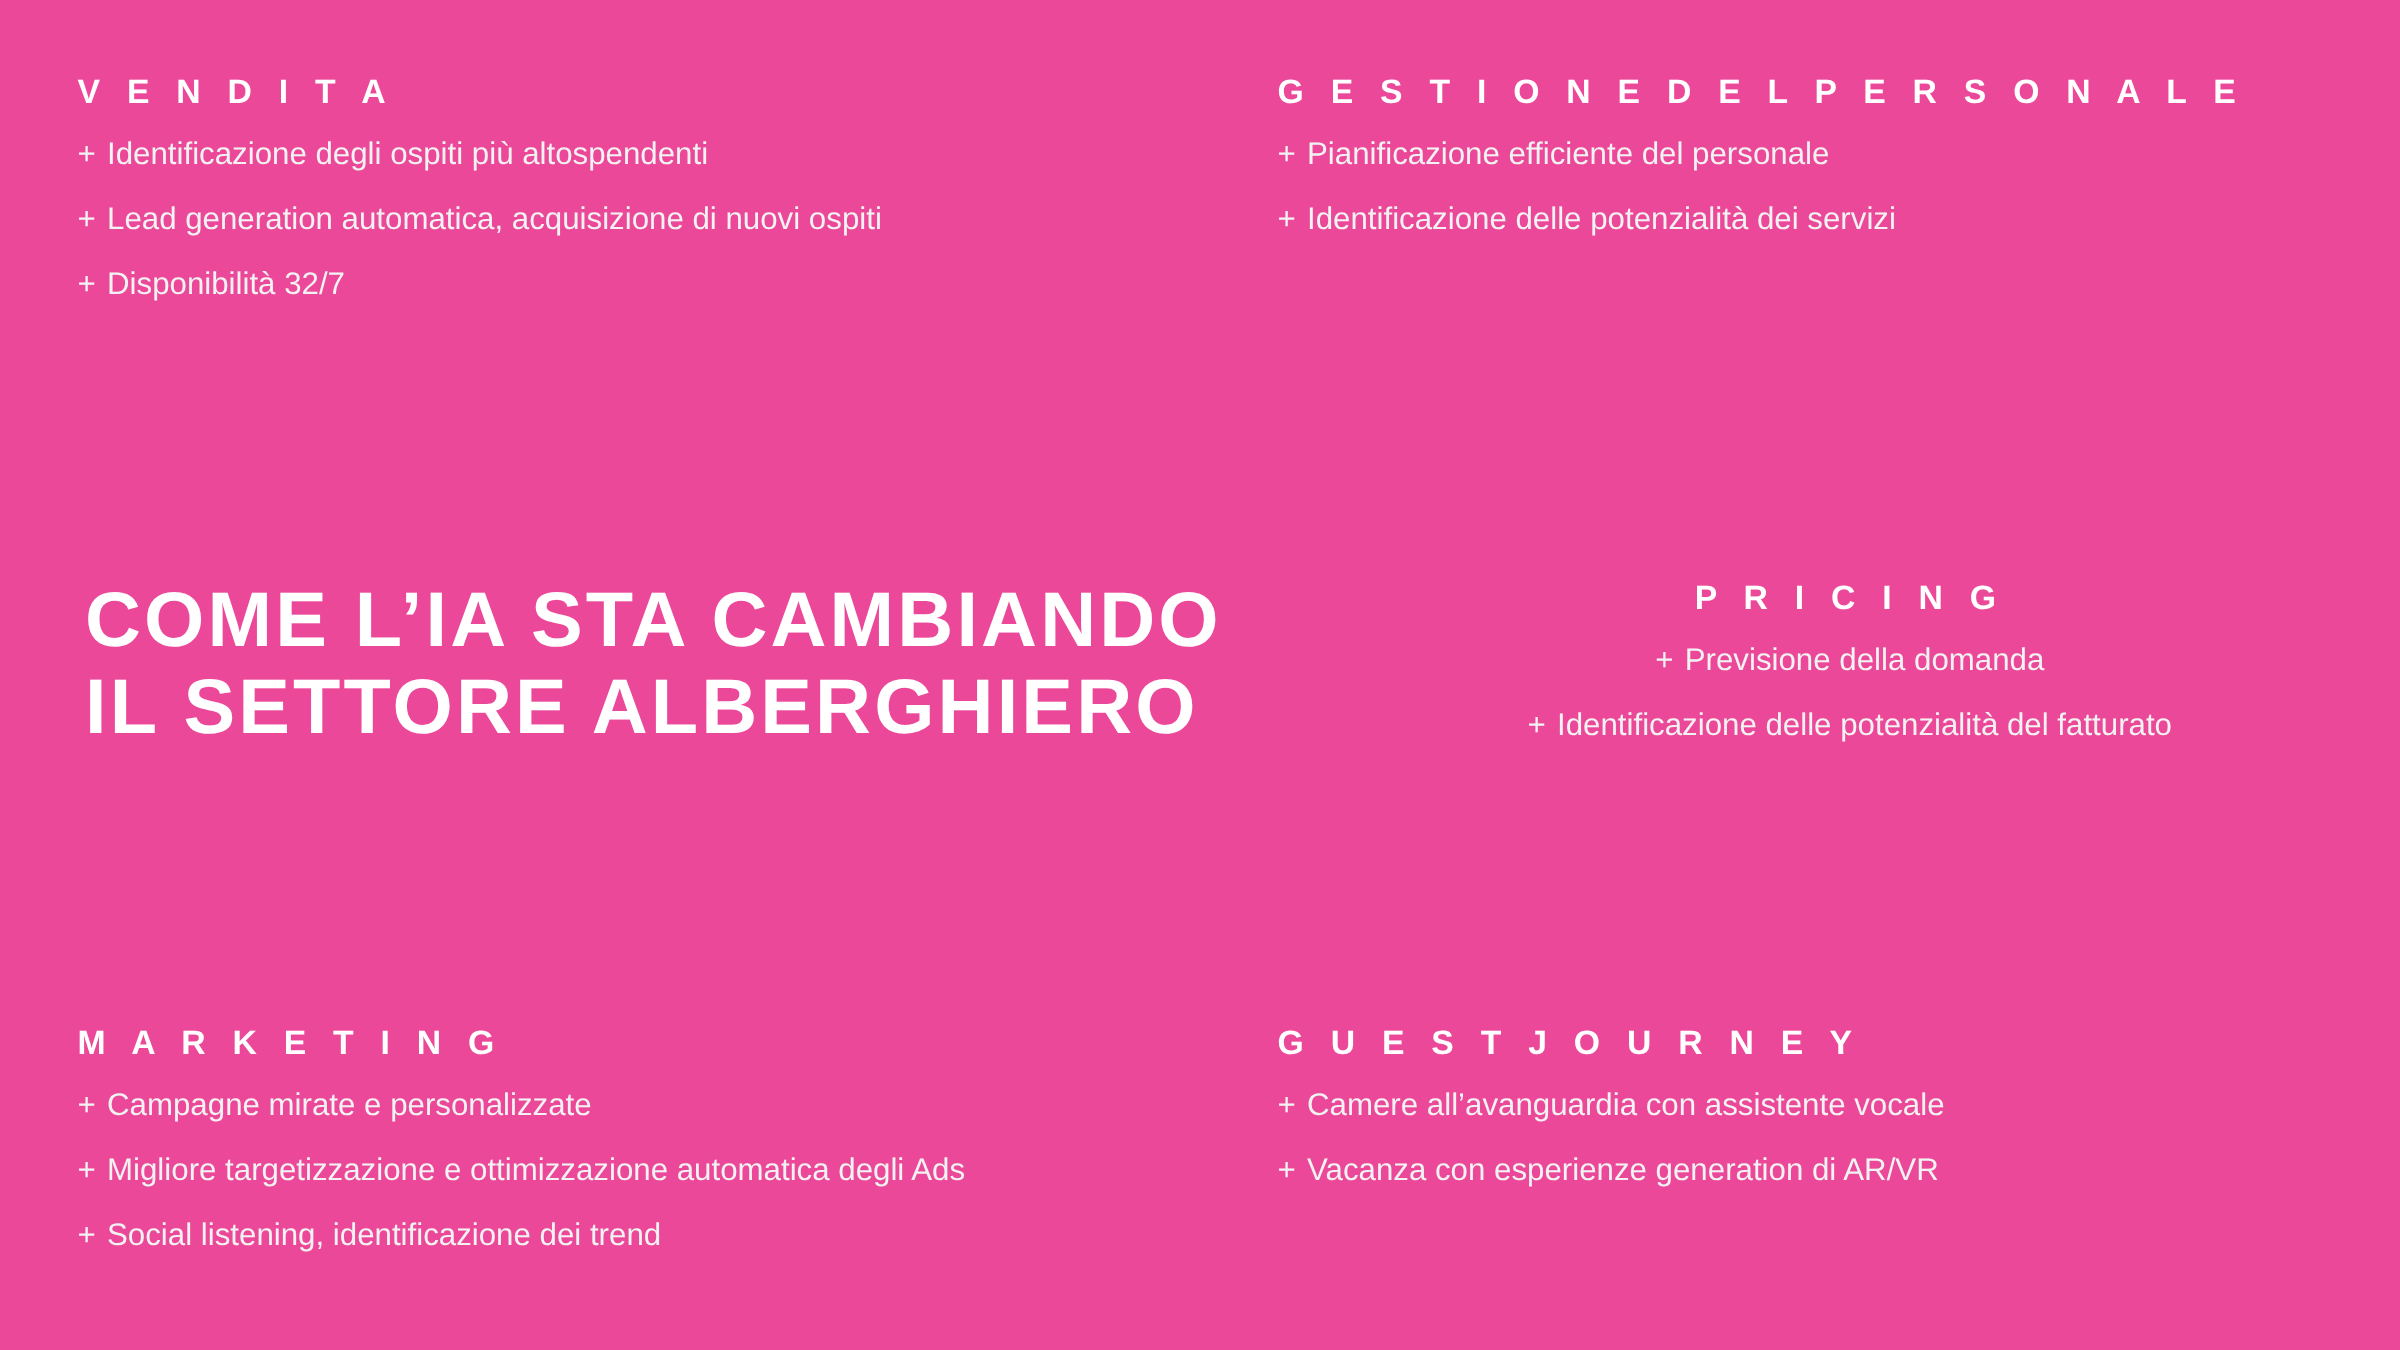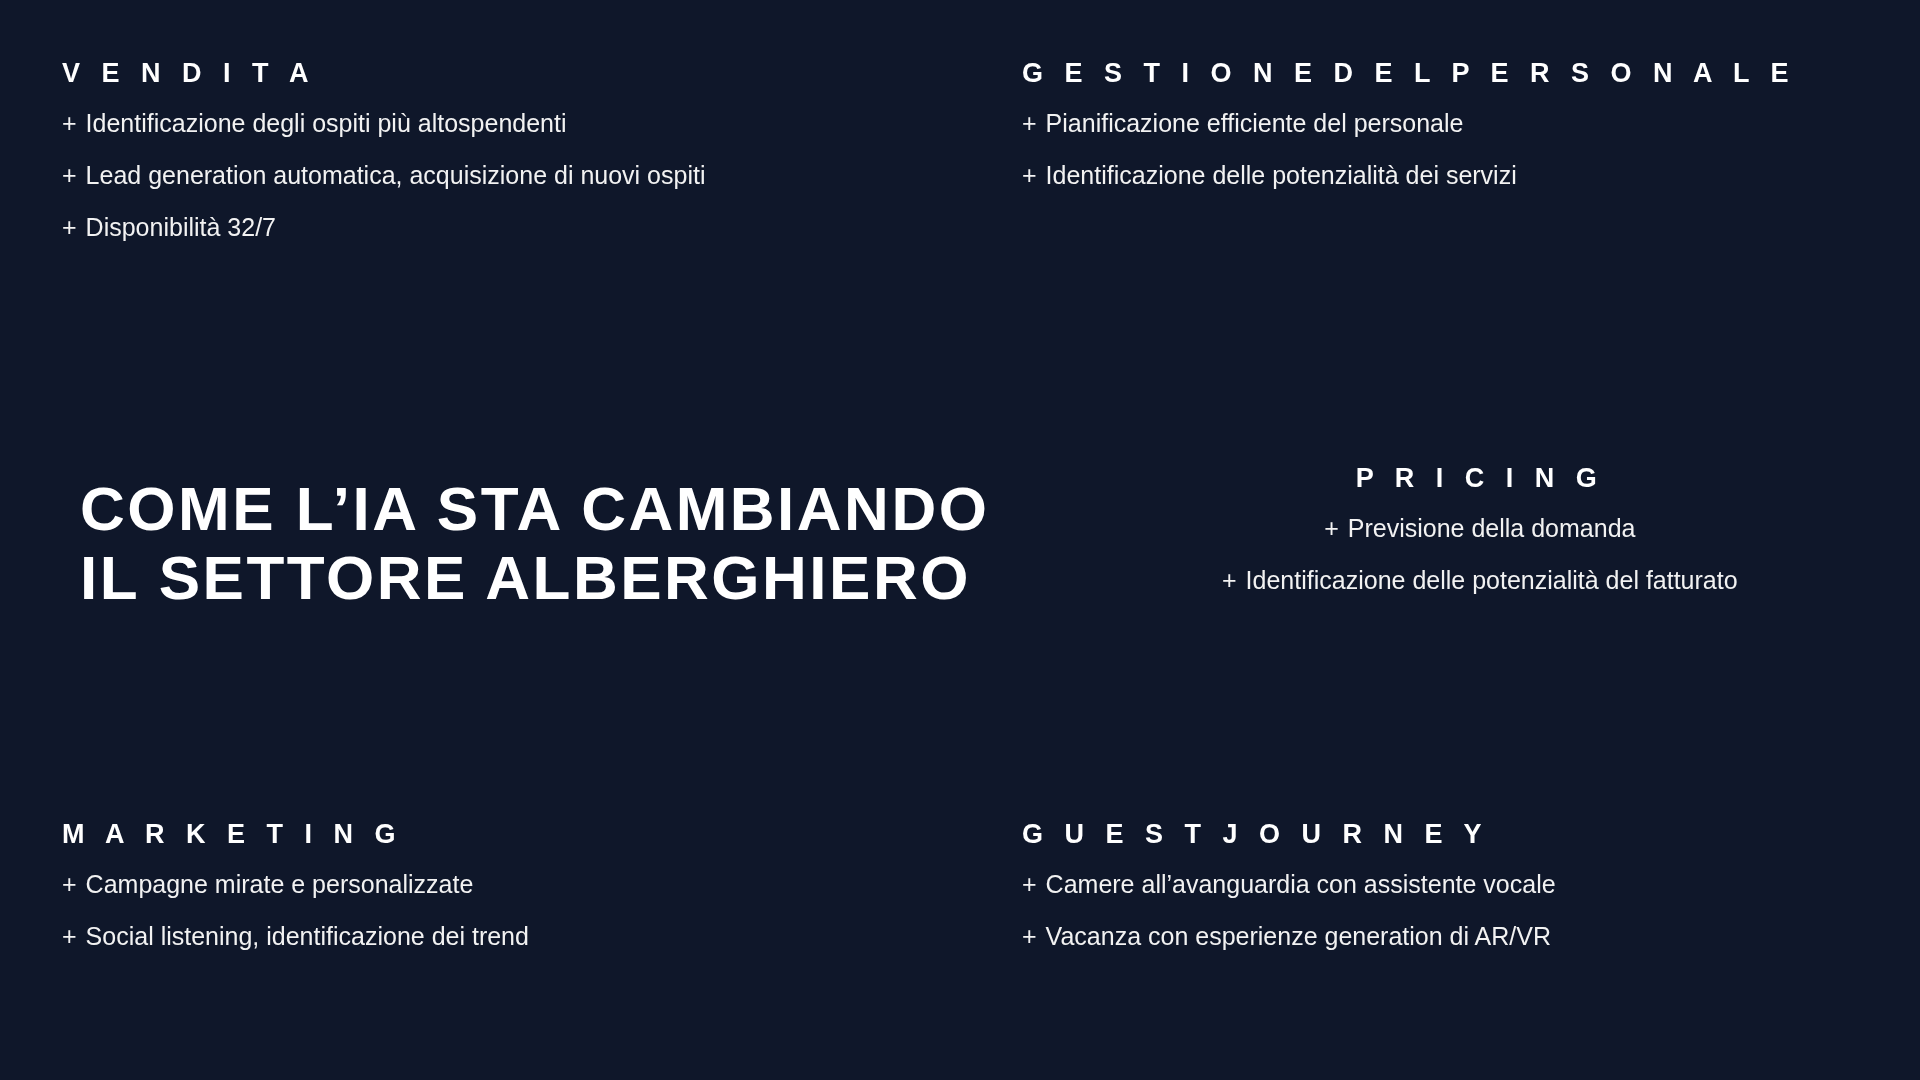--- a/index.html
+++ b/index.html
@@ -12,21 +12,21 @@
     height: 1080px;
     overflow: hidden;
     font-family: "Liberation Sans", sans-serif;
     color: #ffffff;
     position: relative;
   }
 
   .slide {
     position: absolute;
     inset: 0;
-    background: #0f172a;
+    background: #ec4899;
     text-decoration: underline;
   }
 
   .block {
     position: absolute;
   }
 
   .block-title {
     font-family: "Liberation Sans", sans-serif;
     font-weight: 700;
@@ -59,21 +59,21 @@
 
   .headline {
     position: absolute;
     left: 68px;
     top: 462px;
     font-weight: 700;
     font-size: 62px;
     line-height: 1.12;
     letter-spacing: 2.5px;
     color: #ffffff;
-    margin: 12px;
+    margin: 0;
     text-transform: uppercase;
   }
   .headline .line { display: block; white-space: nowrap; }
 </style>
 </head>
 <body>
 
 <div class="slide">
 
   <div class="block" id="block-vendita">
@@ -91,20 +91,21 @@
 
   <div class="block" id="block-pricing">
     <h2 class="block-title">P R I C I N G</h2>
     <p class="bullet"><span class="plus">+</span><span>Previsione della domanda</span></p>
     <p class="bullet"><span class="plus">+</span><span>Identificazione delle potenzialità del fatturato</span></p>
   </div>
 
   <div class="block" id="block-marketing">
     <h2 class="block-title">M A R K E T I N G</h2>
     <p class="bullet"><span class="plus">+</span><span>Campagne mirate e personalizzate</span></p>
+    <p class="bullet"><span class="plus">+</span><span>Migliore targetizzazione e ottimizzazione automatica degli Ads</span></p>
     <p class="bullet"><span class="plus">+</span><span>Social listening, identificazione dei trend</span></p>
   </div>
 
   <div class="block" id="block-guest">
     <h2 class="block-title">G U E S T   J O U R N E Y</h2>
     <p class="bullet"><span class="plus">+</span><span>Camere all’avanguardia con assistente vocale</span></p>
     <p class="bullet"><span class="plus">+</span><span>Vacanza con esperienze generation di AR/VR</span></p>
   </div>
 
   <h1 class="headline">

